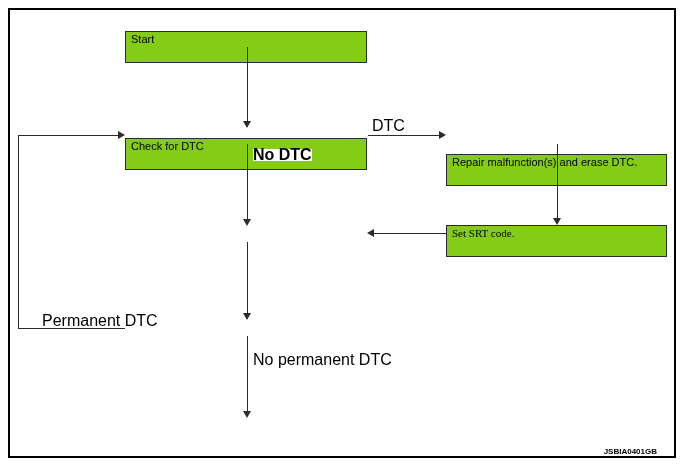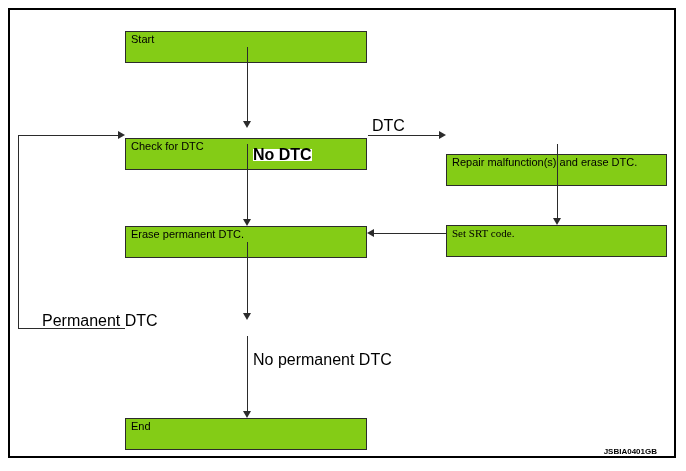--- a/index.html
+++ b/index.html
@@ -91,26 +91,24 @@
 <div id="canvas">
 
   <div class="frame"></div>
 
   <div class="node" style="left:125px; top:31px;  width:242px;">Start</div>
 
   <div class="node" style="left:125px; top:138px; width:242px;">Check for DTC</div>
 
   <div class="node" style="left:446px; top:140px; width:221px;margin-top:14px;">Repair malfunction(s) and erase DTC.</div>
 
-  <div class="node" style="left:125px; top:226px; width:242px;">Erase permanent DTC.</div>
 
   <div class="node" style="left:446px; top:225px; width:221px;font-family:Liberation Serif, serif;">Set SRT code.</div>
 
 
-  <div class="node" style="left:125px; top:418px; width:242px;">End</div>
 
   <div class="vline" style="left:247px; top:47px; height:75px;"></div>
   <div class="arr arr-down" style="left:243px; top:121px;"></div>
 
   <div class="hline" style="left:368px; top:135px; width:71px;"></div>
   <div class="arr arr-right" style="left:439px; top:131px;"></div>
   <div class="edge-label" style="left:372px; top:120px;">DTC</div>
 
   <div class="vline" style="left:247px; top:144px; height:75px;"></div>
   <div class="arr arr-down" style="left:243px; top:219px;"></div>

